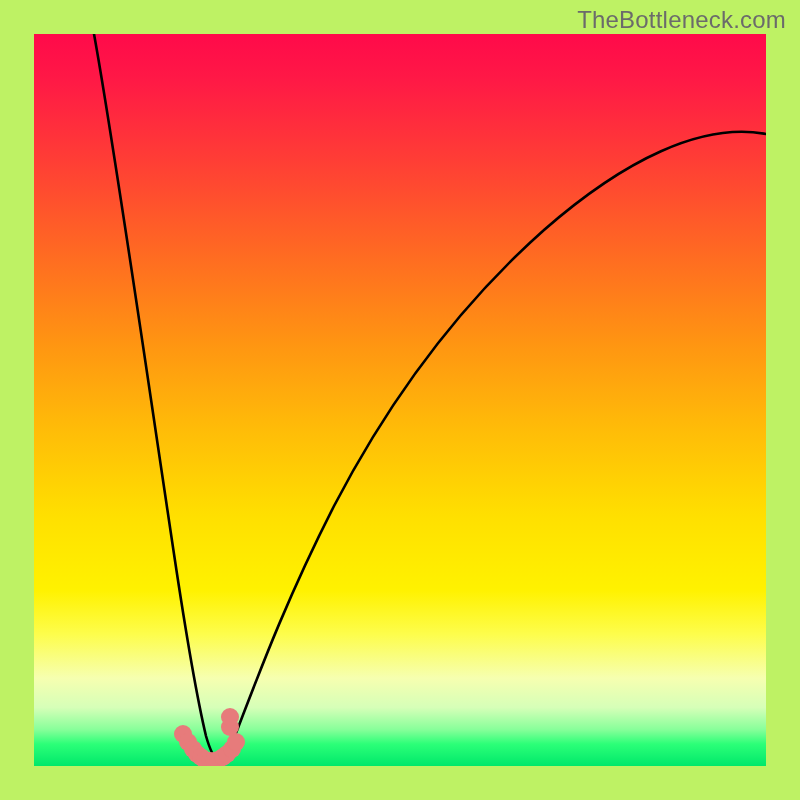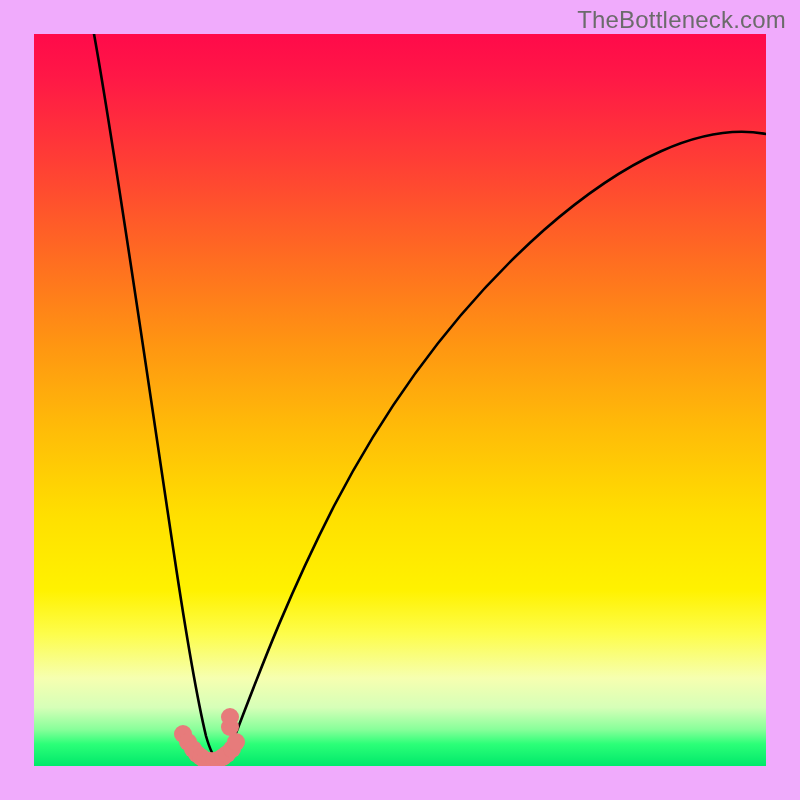--- a/index.html
+++ b/index.html
@@ -10,21 +10,21 @@
     overflow: hidden;
     background: #000;
     font-family: Arial, Helvetica, sans-serif;
   }
   .frame {
     position: absolute;
     top: 0;
     left: 0;
     width: 800px;
     height: 800px;
-    background: #f0abfc;
+    background: #bef264;
   }
   .plot-area {
     position: absolute;
     top: 34px;
     left: 34px;
     width: 732px;
     height: 732px;
     overflow: hidden;
   }
   .gradient {

